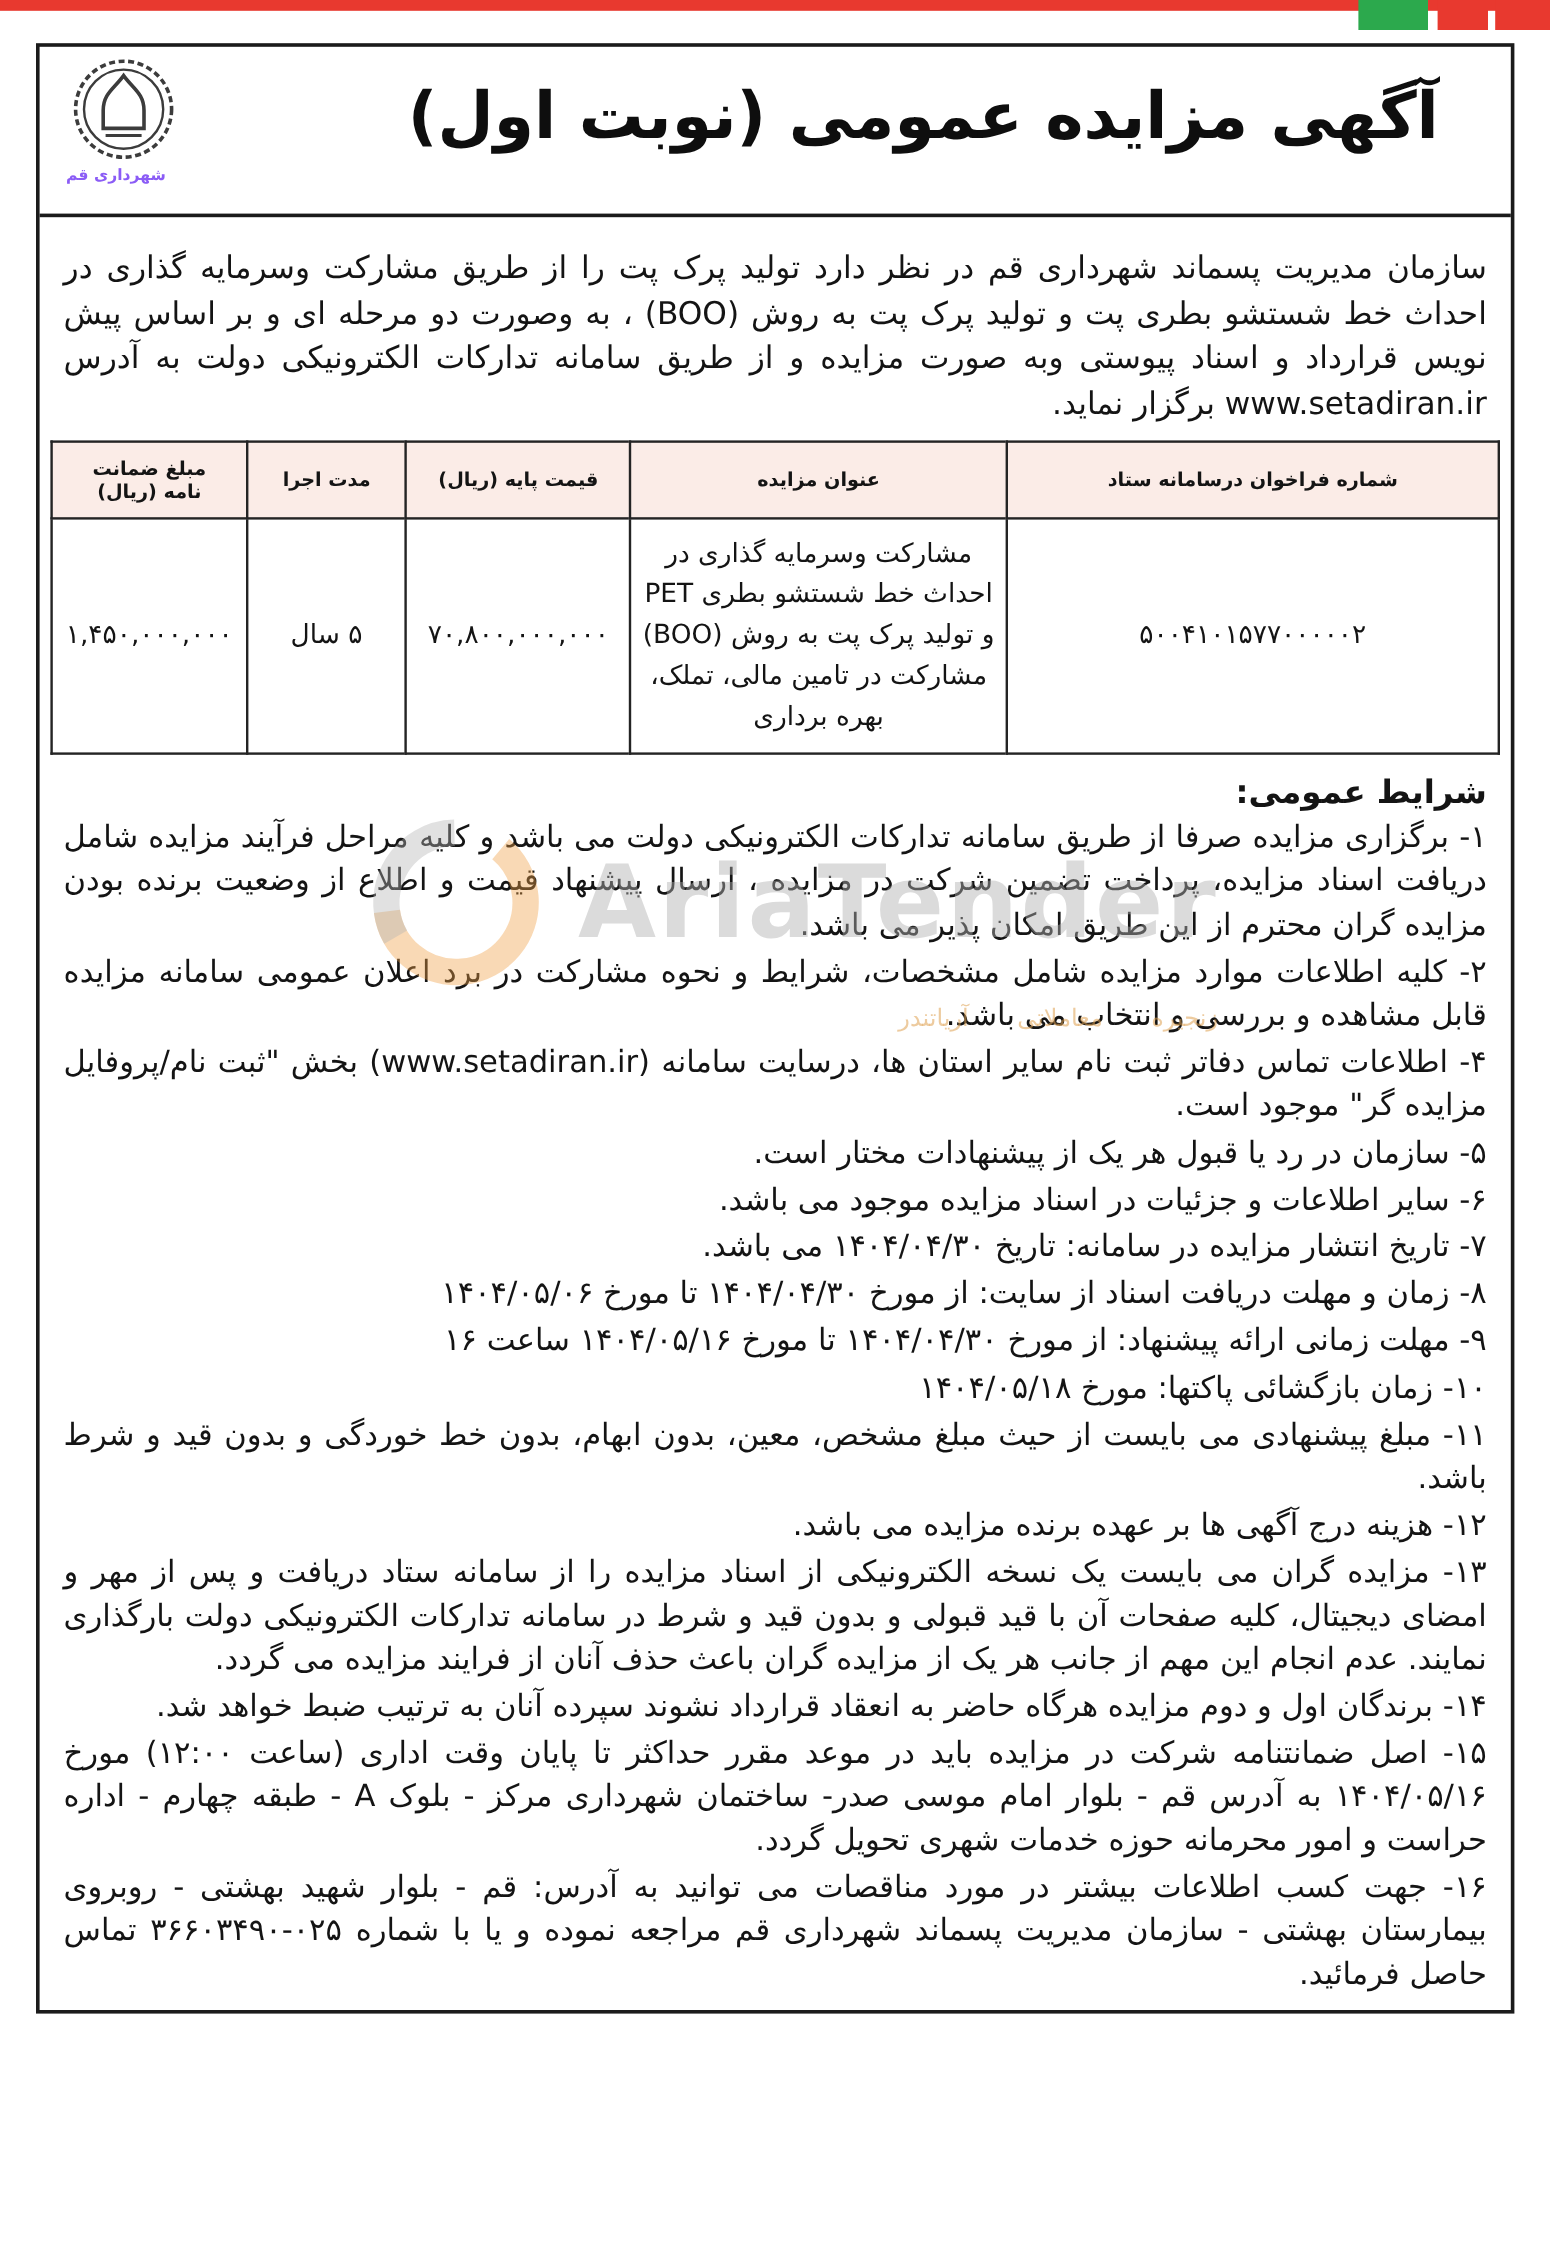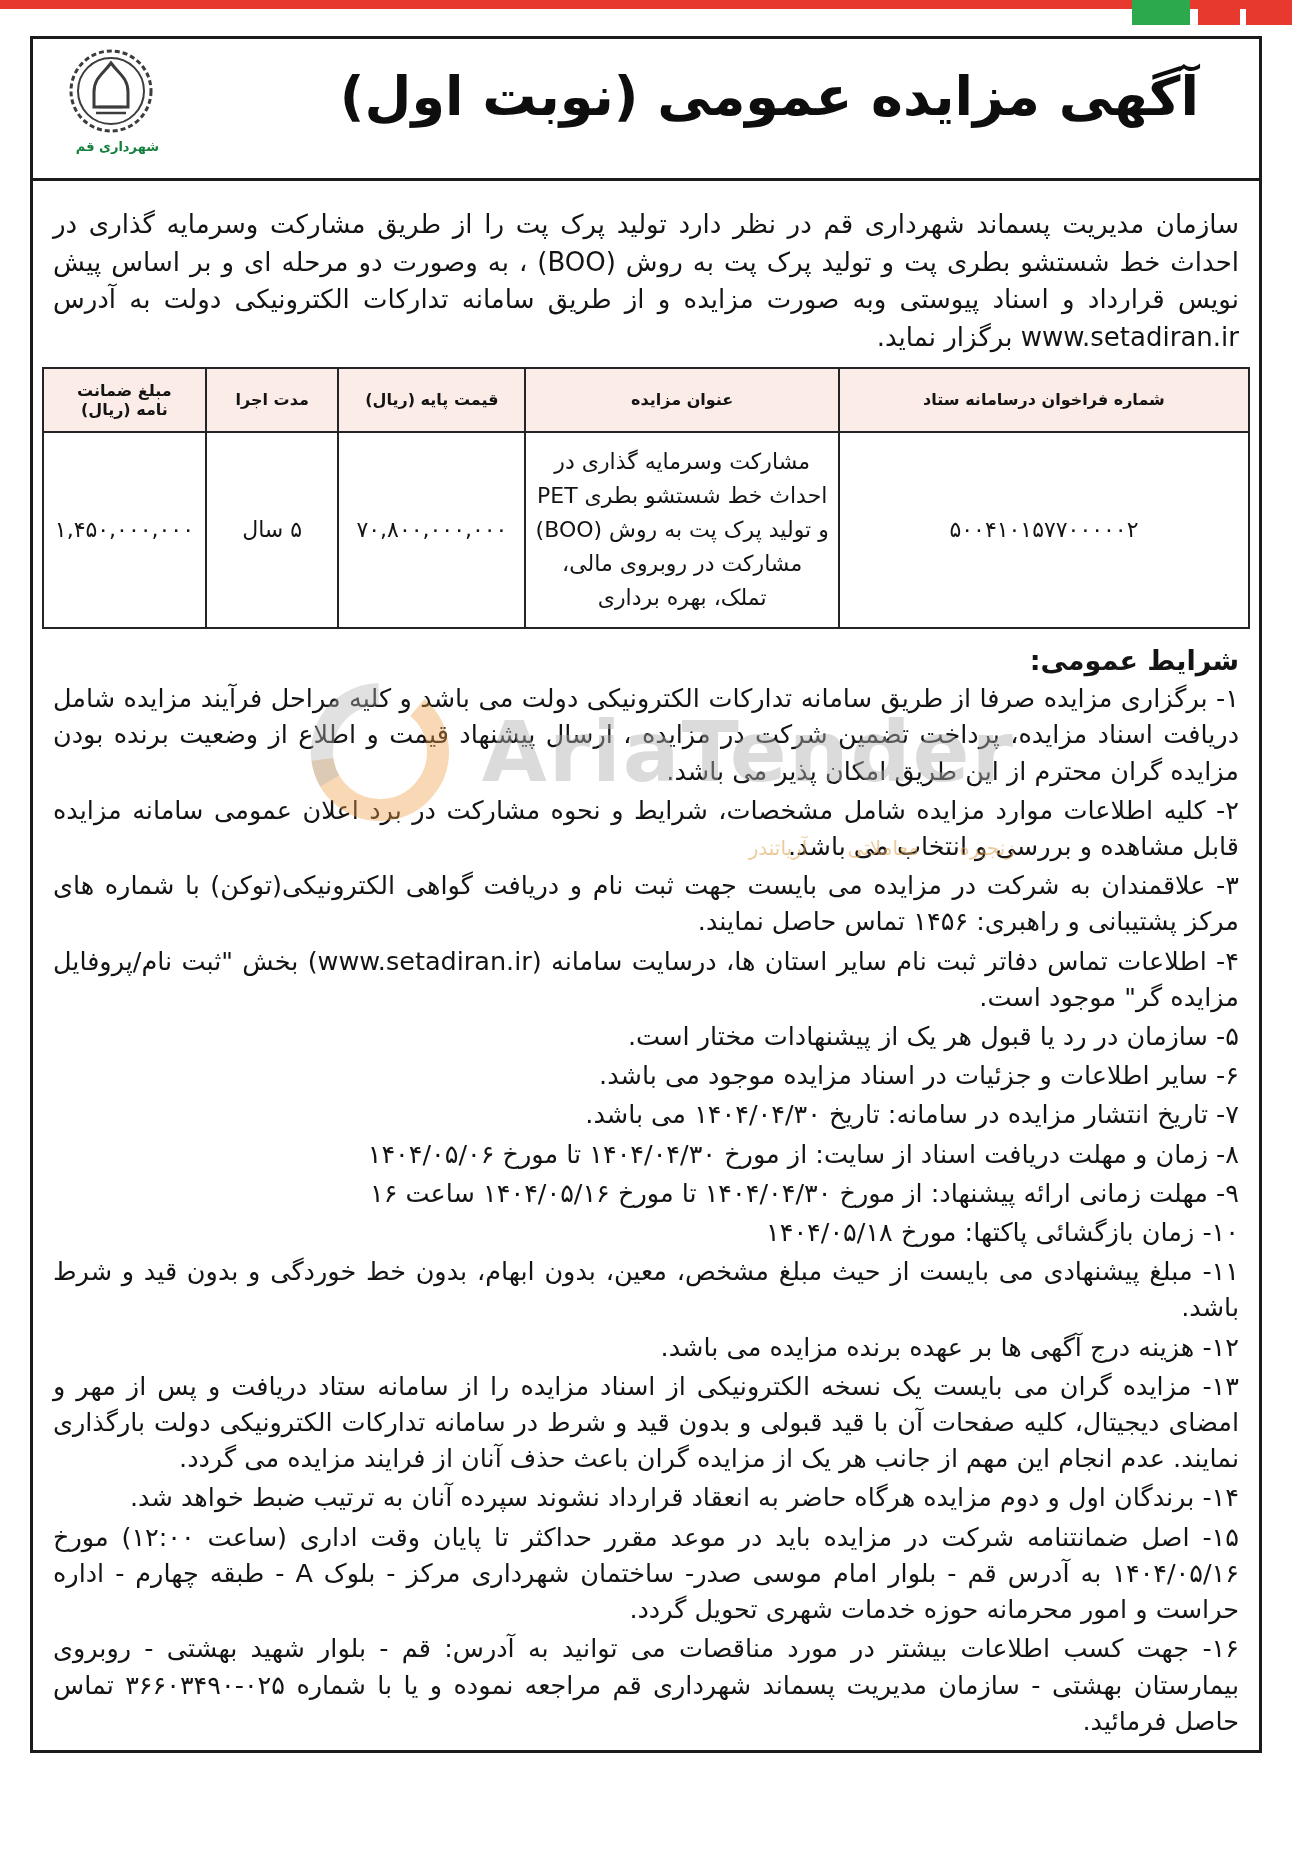--- a/index.html
+++ b/index.html
@@ -26,21 +26,21 @@
     position: absolute; top: 36px; left: 30px; right: 30px;
     border: 3px solid #1b1b1b;
     background: transparent;
     padding-bottom: 8px;
     direction: rtl;
   }
 
   .doc-header { position: relative; height: 142px; border-bottom: 3px solid #1b1b1b; }
   .logo {
     position: absolute; left: 22px; top: 8px; width: 104px;
-    text-align: right; color: #15803d;
+    text-align: left; color: #8b5cf6;
   }
   .logo-text { font-size: 13px; font-weight: bold; margin-top: -4px; }
   .doc-title {
     position: absolute; left: 120px; right: 60px; top: 26px;
     margin: 0; 
     font-size: 54px; font-weight: bold; color: #0e0e0e;
   }
 
   .intro {
     margin: 25px 20px 10px 20px;
@@ -140,34 +140,33 @@
           <th>شماره فراخوان درسامانه ستاد</th>
           <th>عنوان مزایده</th>
           <th>قیمت پایه (ریال)</th>
           <th>مدت اجرا</th>
           <th>مبلغ ضمانت نامه (ریال)</th>
         </tr>
       </thead>
       <tbody>
         <tr>
           <td>۵۰۰۴۱۰۱۵۷۷۰۰۰۰۰۲</td>
-          <td class="desc">مشارکت وسرمایه گذاری در احداث خط شستشو بطری PET و تولید پرک پت به روش (BOO) مشارکت در روبروی مالی، تملک، بهره برداری</td>
+          <td class="desc">مشارکت وسرمایه گذاری در احداث خط شستشو بطری PET و تولید پرک پت به روش (BOO) مشارکت در تامین مالی، تملک، بهره برداری</td>
           <td>۷۰,۸۰۰,۰۰۰,۰۰۰</td>
           <td>۵ سال</td>
           <td>۱,۴۵۰,۰۰۰,۰۰۰</td>
         </tr>
       </tbody>
     </table>
 
     <h2 class="cond-heading">شرایط عمومی:</h2>
 
     <div class="conds">
       <p>۱- برگزاری مزایده صرفا از طریق سامانه تدارکات الکترونیکی دولت می باشد و کلیه مراحل فرآیند مزایده شامل دریافت اسناد مزایده، پرداخت تضمین شرکت در مزایده ، ارسال پیشنهاد قیمت و اطلاع از وضعیت برنده بودن مزایده گران محترم از این طریق امکان پذیر می باشد.</p>
       <p>۲- کلیه اطلاعات موارد مزایده شامل مشخصات، شرایط و نحوه مشارکت در برد اعلان عمومی سامانه مزایده قابل مشاهده و بررسی و انتخاب می باشد.</p>
-      <p>۳- علاقمندان به شرکت در مزایده می بایست جهت ثبت نام و دریافت گواهی الکترونیکی(توکن) با شماره های مرکز پشتیبانی و راهبری: ۱۴۵۶ تماس حاصل نمایند.</p>
       <p>۴- اطلاعات تماس دفاتر ثبت نام سایر استان ها، درسایت سامانه (www.setadiran.ir) بخش "ثبت نام/پروفایل مزایده گر" موجود است.</p>
       <p>۵- سازمان در رد یا قبول هر یک از پیشنهادات مختار است.</p>
       <p>۶- سایر اطلاعات و جزئیات در اسناد مزایده موجود می باشد.</p>
       <p>۷- تاریخ انتشار مزایده در سامانه: تاریخ ۱۴۰۴/۰۴/۳۰ می باشد.</p>
       <p>۸- زمان و مهلت دریافت اسناد از سایت: از مورخ ۱۴۰۴/۰۴/۳۰ تا مورخ ۱۴۰۴/۰۵/۰۶</p>
       <p>۹- مهلت زمانی ارائه پیشنهاد: از مورخ ۱۴۰۴/۰۴/۳۰ تا مورخ ۱۴۰۴/۰۵/۱۶ ساعت ۱۶</p>
       <p>۱۰- زمان بازگشائی پاکتها: مورخ ۱۴۰۴/۰۵/۱۸</p>
       <p>۱۱- مبلغ پیشنهادی می بایست از حیث مبلغ مشخص، معین، بدون ابهام، بدون خط خوردگی و بدون قید و شرط باشد.</p>
       <p>۱۲- هزینه درج آگهی ها بر عهده برنده مزایده می باشد.</p>
       <p>۱۳- مزایده گران می بایست یک نسخه الکترونیکی از اسناد مزایده را از سامانه ستاد دریافت و پس از مهر و امضای دیجیتال، کلیه صفحات آن با قید قبولی و بدون قید و شرط در سامانه تدارکات الکترونیکی دولت بارگذاری نمایند. عدم انجام این مهم از جانب هر یک از مزایده گران باعث حذف آنان از فرایند مزایده می گردد.</p>

